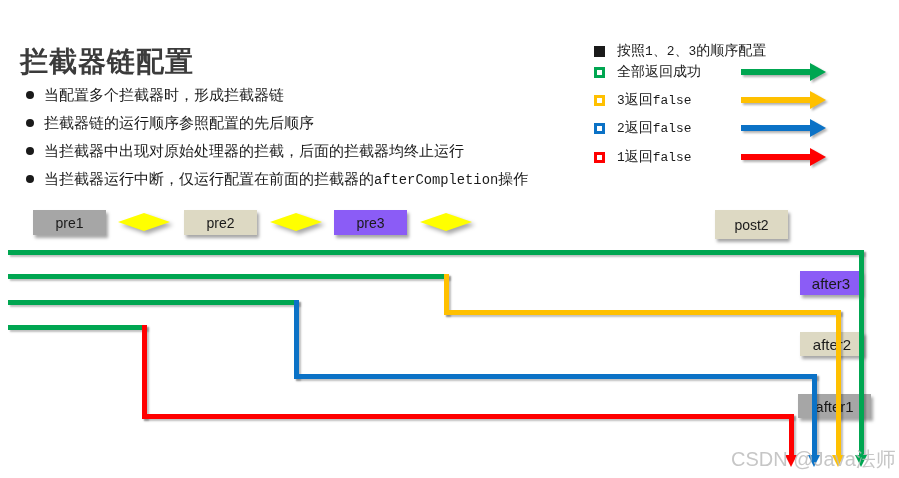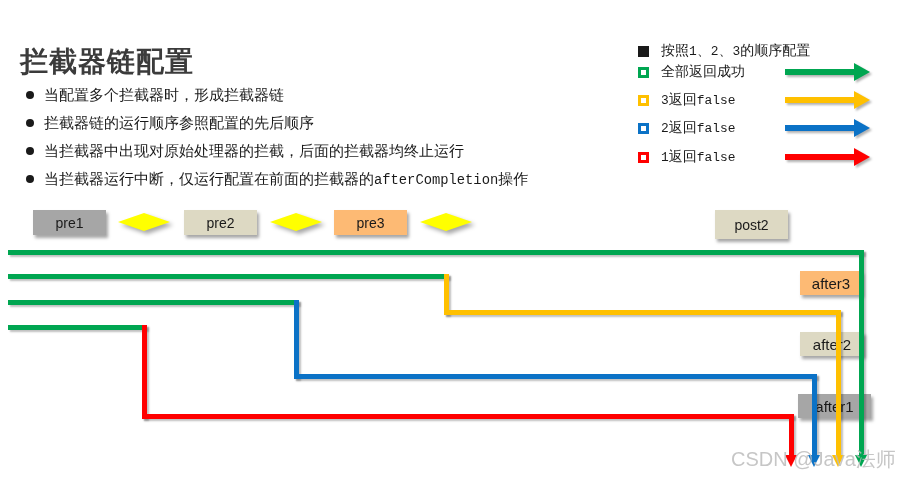--- a/index.html
+++ b/index.html
@@ -9,42 +9,42 @@
   
   .title{position:absolute;left:20px;top:22px;font-size:28px;font-weight:bold;color:#3b3b3b;letter-spacing:1px;margin-top:21px;}
 
   
   .bullets{position:absolute;left:26px;top:85px;margin:0;padding:0;list-style:none;}
   .bullets li{display:flex;align-items:flex-start;margin-bottom:9px;font-size:15px;line-height:19px;color:#1a1a1a;}
   .bullets .dot{flex:0 0 auto;width:8px;height:8px;border-radius:50%;background:#1a1a1a;margin:6px 10px 0 0;}
   .mono{font-family:"Liberation Mono","DejaVu Sans Mono",monospace;font-size:0.92em;}
 
   
-  .legend-row{position:absolute;left:594px;height:16px;display:flex;align-items:center;margin-left:44px;}
+  .legend-row{position:absolute;left:594px;height:16px;display:flex;align-items:center;}
   .lg-square{flex:0 0 auto;width:11px;height:11px;box-sizing:border-box;margin-right:12px;background:#fff;}
   .sq-filled{background:#1a1a1a;}
   .sq-green{border:3px solid #00A651;}
   .sq-yellow{border:3px solid #FFC000;}
   .sq-blue{border:3px solid #0B72C6;}
   .sq-red{border:3px solid #FF0000;}
   .lg-label{font-size:14px;color:#1a1a1a;white-space:nowrap;}
   .lg-arrow{position:absolute;left:147px;top:50%;transform:translateY(-50%);width:86px;height:18px;filter:drop-shadow(2px 2px 1px rgba(0,0,0,0.3));}
   .lg-arrow .shaft{position:absolute;left:0;top:6px;width:70px;height:6px;}
   .lg-arrow .head{position:absolute;left:69px;top:0;width:0;height:0;border-top:9px solid transparent;border-bottom:9px solid transparent;border-left:16px solid #000;}
   .ar-green .shaft{background:#00A651;} .ar-green .head{border-left-color:#00A651;}
   .ar-yellow .shaft{background:#FFC000;} .ar-yellow .head{border-left-color:#FFC000;}
   .ar-blue .shaft{background:#0B72C6;} .ar-blue .head{border-left-color:#0B72C6;}
   .ar-red .shaft{background:#FF0000;} .ar-red .head{border-left-color:#FF0000;}
 
   
   .fbox{position:absolute;display:flex;align-items:center;justify-content:center;
         font-size:14px;color:#1a1a1a;box-shadow:2px 3px 3px rgba(0,0,0,0.35);z-index:2;}
   .bg-dark{background:#A6A6A6;}
   .bg-tan{background:#DDD9C3;}
-  .bg-light{background:#fdba74;}
+  .bg-light{background:#8b5cf6;}
   #pre1{left:33px;top:210px;width:73px;height:25px;}
   #pre2{left:184px;top:210px;width:73px;height:25px;}
   #pre3{left:334px;top:210px;width:73px;height:25px;}
   #post3{left:630px;top:210px;width:73px;height:25px;}
   #post2{left:715px;top:210px;width:73px;height:29px;}
   #post1{left:800px;top:210px;width:73px;height:25px;}
   .afterbox{font-size:15px;z-index:1;}
   #after3{left:800px;top:271px;width:62px;height:24px;}
   #after2{left:800px;top:332px;width:64px;height:24px;}
   #after1{left:798px;top:394px;width:73px;height:24px;}

